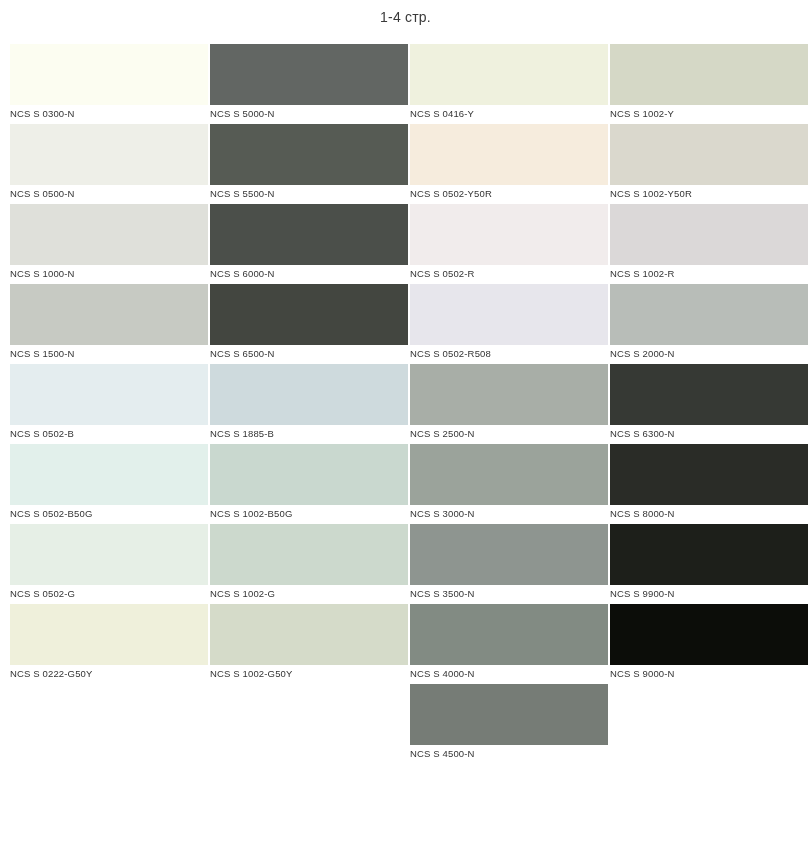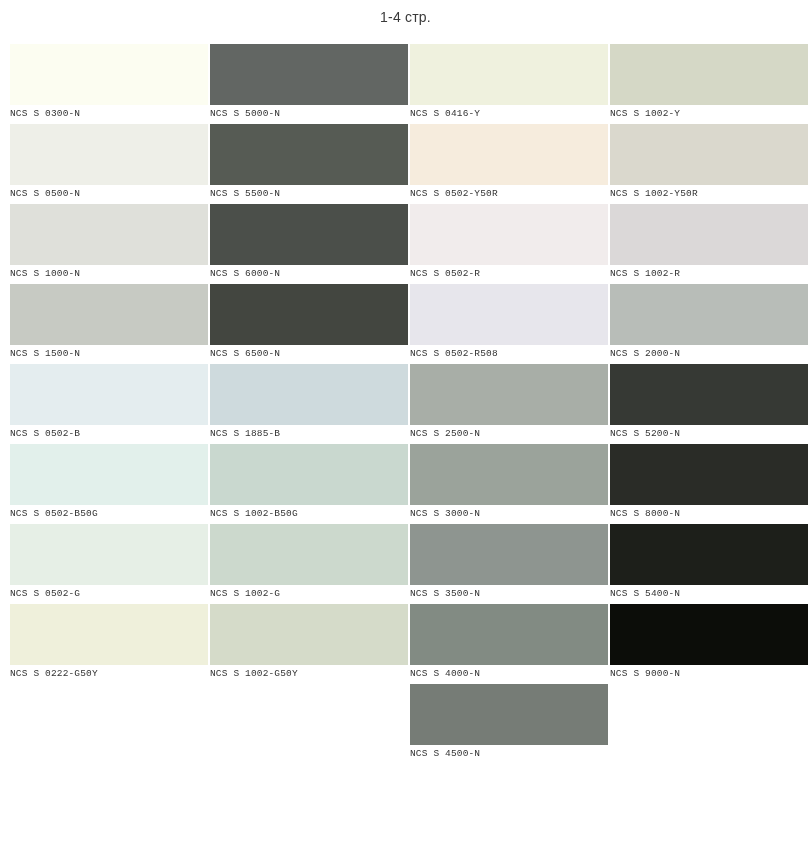--- a/index.html
+++ b/index.html
@@ -31,21 +31,20 @@
     width: 796px;
     display: grid;
     grid-template-columns: repeat(4, 198px);
     column-gap: 2px;
     row-gap: 0px;
   }
   .swatch-cell {
     width: 198px;
     height: 80px;
     position: relative;
-    font-family: Liberation Mono, monospace;
   }
   .swatch-chip {
     width: 198px;
     height: 61px;
     display: block;
   }
   .swatch-cell.empty .swatch-chip {
     background: #ffffff !important;
   }
   .swatch-label {
@@ -136,21 +135,21 @@
     <div class="swatch-cell">
       <div class="swatch-chip" style="background: rgb(206, 218, 221);"></div>
       <div class="swatch-label">NCS S 1885-B</div>
     </div>
     <div class="swatch-cell">
       <div class="swatch-chip" style="background: rgb(168, 174, 167);"></div>
       <div class="swatch-label">NCS S 2500-N</div>
     </div>
     <div class="swatch-cell">
       <div class="swatch-chip" style="background: rgb(54, 57, 52);"></div>
-      <div class="swatch-label">NCS S 5200-N</div>
+      <div class="swatch-label">NCS S 6300-N</div>
     </div>
     <div class="swatch-cell">
       <div class="swatch-chip" style="background: rgb(226, 240, 235);"></div>
       <div class="swatch-label">NCS S 0502-B50G</div>
     </div>
     <div class="swatch-cell">
       <div class="swatch-chip" style="background: rgb(201, 216, 207);"></div>
       <div class="swatch-label">NCS S 1002-B50G</div>
     </div>
     <div class="swatch-cell">
@@ -168,21 +167,21 @@
     <div class="swatch-cell">
       <div class="swatch-chip" style="background: rgb(204, 217, 205);"></div>
       <div class="swatch-label">NCS S 1002-G</div>
     </div>
     <div class="swatch-cell">
       <div class="swatch-chip" style="background: rgb(142, 149, 144);"></div>
       <div class="swatch-label">NCS S 3500-N</div>
     </div>
     <div class="swatch-cell">
       <div class="swatch-chip" style="background: rgb(29, 31, 26);"></div>
-      <div class="swatch-label">NCS S 5400-N</div>
+      <div class="swatch-label">NCS S 9900-N</div>
     </div>
     <div class="swatch-cell">
       <div class="swatch-chip" style="background: rgb(239, 240, 219);"></div>
       <div class="swatch-label">NCS S 0222-G50Y</div>
     </div>
     <div class="swatch-cell">
       <div class="swatch-chip" style="background: rgb(213, 219, 201);"></div>
       <div class="swatch-label">NCS S 1002-G50Y</div>
     </div>
     <div class="swatch-cell">

